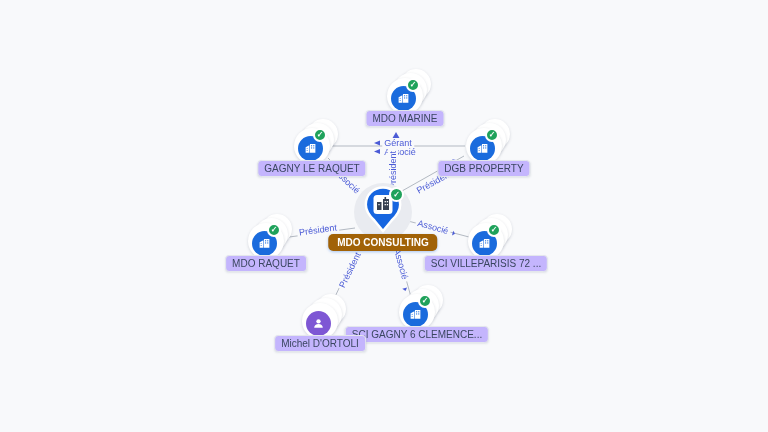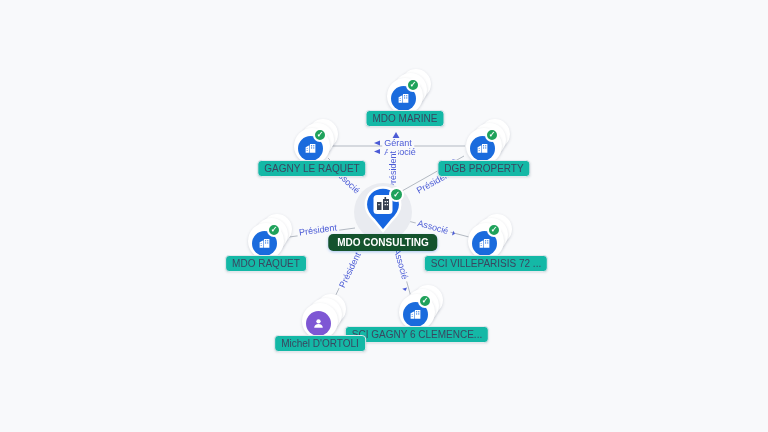--- a/index.html
+++ b/index.html
@@ -19,21 +19,21 @@
   .s3 { width:30px; height:30px; left:-4px;  top:-27px; }
   .chip { position:absolute; width:25px; height:25px; left:-14px; top:-10px;
           border-radius:50%; display:flex; align-items:center; justify-content:center; }
   .chip.company { background:#1a6bdd; }
   .chip.person  { background:#7e57d4; }
   .badge { position:absolute; width:14px; height:14px; left:1px; top:-18px;
            background:#1fa25b; border:2px solid #fff; border-radius:50%;
            color:#fff; font-size:8px; font-weight:bold; line-height:10px;
            display:flex; align-items:center; justify-content:center; box-sizing:border-box; }
   .pill { position:absolute; left:0; top:14px; transform:translateX(-50%);
-          background:#14b8a6; border:1px solid #e4e7ec; border-radius:4px;
+          background:#c4b5fd; border:1px solid #e4e7ec; border-radius:4px;
           padding:2px 6px; font-size:10px; color:#3a4660; white-space:nowrap;
           box-shadow:0 1px 2px rgba(44,56,82,0.10); }
 
   
   #n-marine { left:405px; top:96px; }
   #n-sccv   { left:312px; top:146px; }
   #n-dgb    { left:484px; top:146px; }
   #n-invest { left:266px; top:241px; }
   #n-vill   { left:486px; top:241px; }
   #n-gagny  { left:417px; top:312px; }
@@ -41,21 +41,21 @@
 
   
   .halo { position:absolute; left:354px; top:183px; width:58px; height:58px;
           border-radius:50%; background:#e9ebf0; }
   .pin  { position:absolute; left:364px; top:186px; }
   .center-badge { position:absolute; left:389px; top:187px; width:15px; height:15px;
           background:#1fa25b; border:2px solid #fff; border-radius:50%;
           color:#fff; font-size:8px; font-weight:bold;
           display:flex; align-items:center; justify-content:center; box-sizing:border-box; }
   .center-pill { position:absolute; left:383px; top:234px; transform:translateX(-50%);
-          background:#14532d; color:#fff; font-size:10px; font-weight:bold;
+          background:#a16207; color:#fff; font-size:10px; font-weight:bold;
           border-radius:5px; padding:3px 9px; white-space:nowrap;
           box-shadow:0 1px 3px rgba(23,102,224,0.35); }
 
   
   .elabel { position:absolute; font-size:9px; color:#4b5bd6;
             background:#f8f9fb; padding:0 2px; white-space:nowrap; }
   #lbl-gerant           { left:398px; top:143px; transform:translate(-50%,-50%);text-align:right; }
   #lbl-associe-h        { left:400px; top:152px; transform:translate(-50%,-50%); }
   #lbl-president-marine { left:393px; top:170px; transform:translate(-50%,-50%) rotate(-90deg); }
   #lbl-associe-sccv     { left:347px; top:181px; transform:translate(-50%,-50%) rotate(44deg); }

